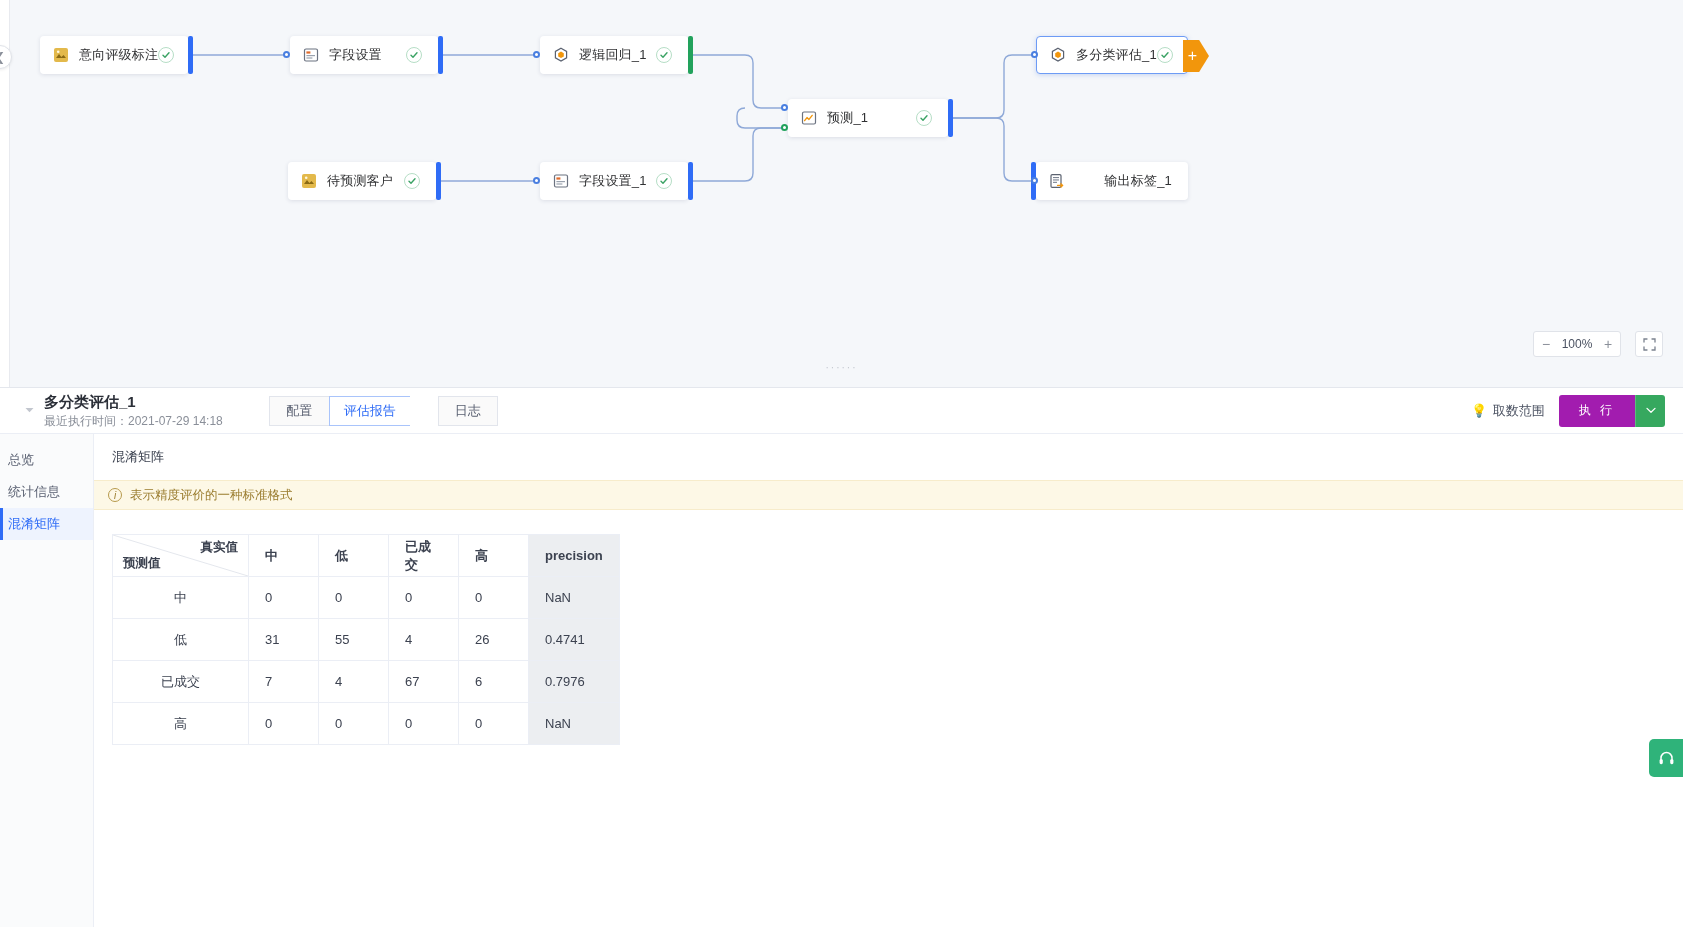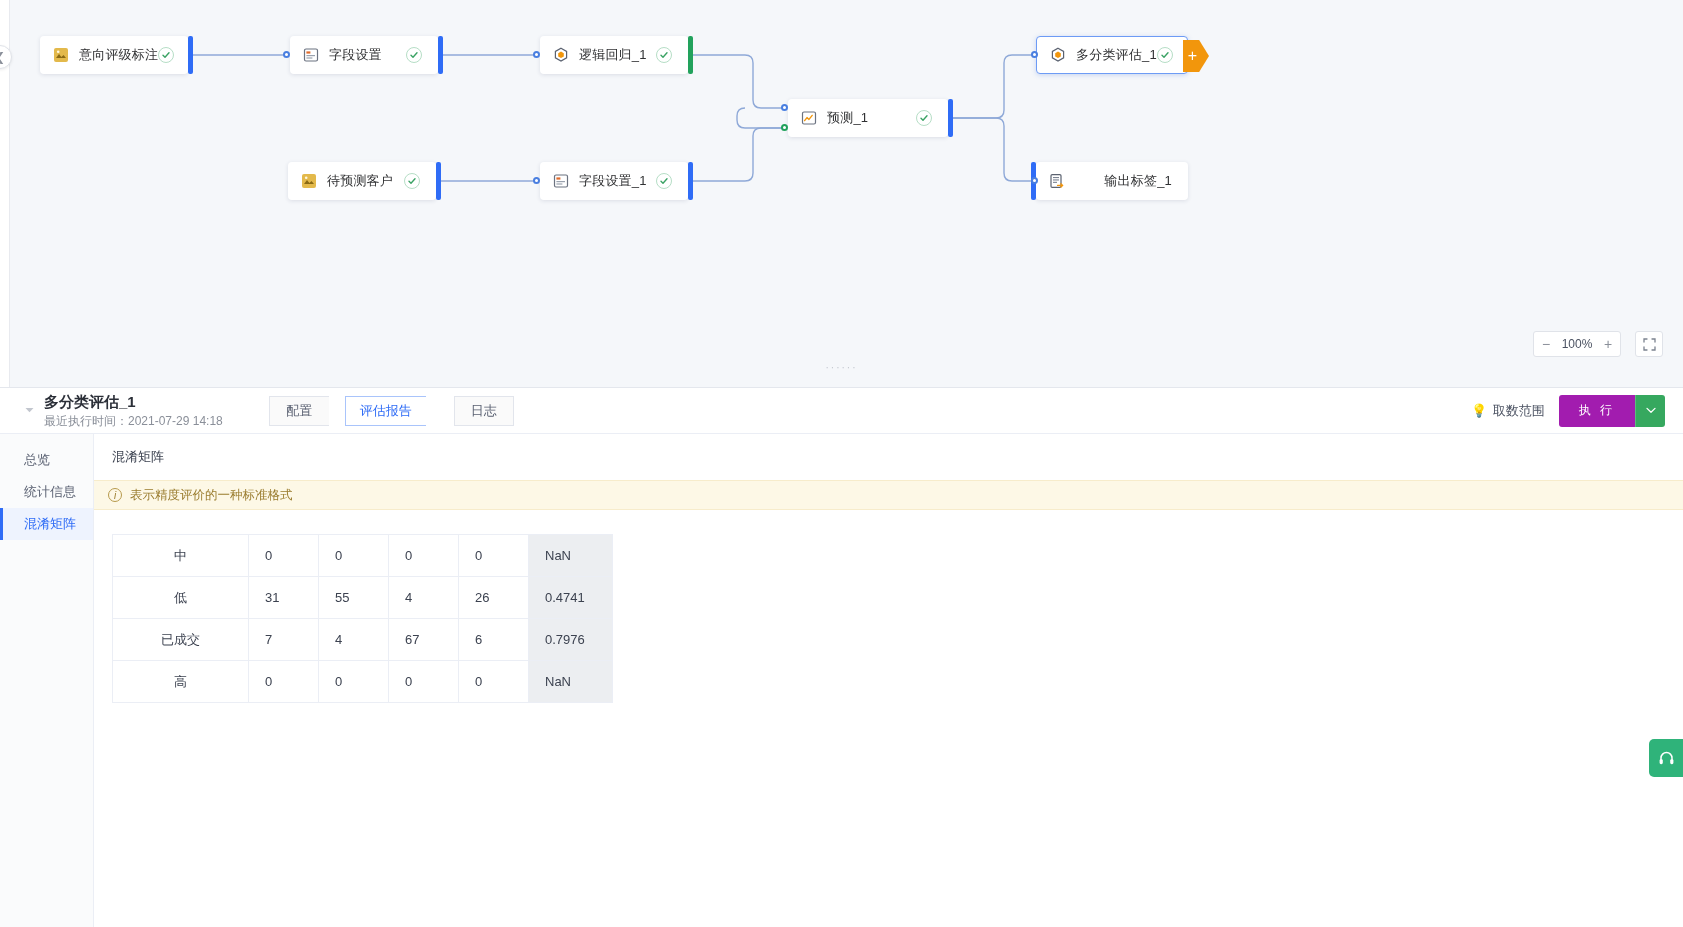--- a/index.html
+++ b/index.html
@@ -123,42 +123,42 @@
   #hdr-title { font-size: 15px; font-weight: bold; color: #2b2f38; line-height: 18px; }
   #hdr-sub { font-size: 12px; color: #8a8f99; line-height: 16px; margin-top: 2px; }
   #tabs { display: flex; margin-left: 46px; }
   .tab {
     height: 30px; min-width: 60px; padding: 0 14px;
     display: flex; align-items: center; justify-content: center;
     font-size: 13px; color: #5a6172; background: #fafafa;
     border: 1px solid #e2e5ec; border-right: none; cursor: pointer;
   }
   .tab:last-child { border-right: 1px solid #e2e5ec; margin-left: 28px; }
-  .tab.active { color: #2f6cf6; background: #ffffff; border-color: #a9c4fb; margin-left: 16px; }
+  .tab.active { color: #2f6cf6; background: #ffffff; border-color: #a9c4fb; }
   #hdr-right { margin-left: auto; display: flex; align-items: center; }
   #range-btn { display: flex; align-items: center; font-size: 13px; color: #4b5262; cursor: pointer; margin-right: 14px; }
   #range-btn .bulb { margin-right: 5px; font-size: 13px; }
   #exec-btn {
     height: 32px; background: #a21caf; color: #fff; font-size: 12px;
     display: flex; align-items: center; justify-content: center;
     padding: 0 20px; border-radius: 3px 0 0 3px; cursor: pointer; letter-spacing: 3px;
   }
   #exec-caret {
     height: 32px; width: 30px; background: #36a85f; color: #fff;
     border-left: 1px solid #5cbb7e; border-radius: 0 3px 3px 0;
     display: flex; align-items: center; justify-content: center; cursor: pointer; font-size: 11px;
   }
 
   #panel-body { display: flex; height: 493px; }
   #report-side {
     width: 94px; flex: none; background: #fafbfc; border-right: 1px solid #ebeef5;
     padding-top: 10px;
   }
   .side-item {
-    height: 32px; display: flex; align-items: center; padding-left: 24px;
+    height: 32px; display: flex; align-items: center; padding-left: 8px;
     font-size: 13px; color: #5a6172; cursor: pointer; position: relative;
   }
   .side-item.active { color: #2f6cf6; background: #eef3fe; }
   .side-item.active::before {
     content: ""; position: absolute; left: 0; top: 0; width: 3px; height: 32px; background: #2f6cf6;
   }
   #report-main { flex: 1; padding: 14px 0 0 18px; overflow: hidden; position: relative; }
   #section-title { font-size: 13px; color: #3c4250; margin-bottom: 14px; }
   #alert {
     height: 30px; background: #fdf8e6; border-top: 1px solid #f7eccb; border-bottom: 1px solid #f7eccb;
@@ -423,20 +423,34 @@
     <div id="report-main">
       <div id="section-title">混淆矩阵</div>
 
       <div id="alert">
         <span class="i-circle">i</span>
         <span>表示精度评价的一种标准格式</span>
       </div>
 
       <table id="cm">
         <tbody>
+            <tr>
+          <th class="corner">
+            <svg class="diag" viewBox="0 0 136 42" preserveAspectRatio="none">
+              <line x1="0" y1="0" x2="136" y2="42" stroke="#e4e7ed" stroke-width="1"></line>
+            </svg>
+            <span class="t-true">真实值</span>
+            <span class="t-pred">预测值</span>
+          </th>
+          <th class="colhead">中</th>
+          <th class="colhead">低</th>
+          <th class="colhead">已成交</th>
+          <th class="colhead">高</th>
+          <th class="colhead precision-col">precision</th>
+        </tr>
         <tr>
           <td class="pred-head">中</td>
           <td class="val">0</td>
           <td class="val">0</td>
           <td class="val">0</td>
           <td class="val">0</td>
           <td class="precision-col">NaN</td>
         </tr>
         <tr>
           <td class="pred-head">低</td>

